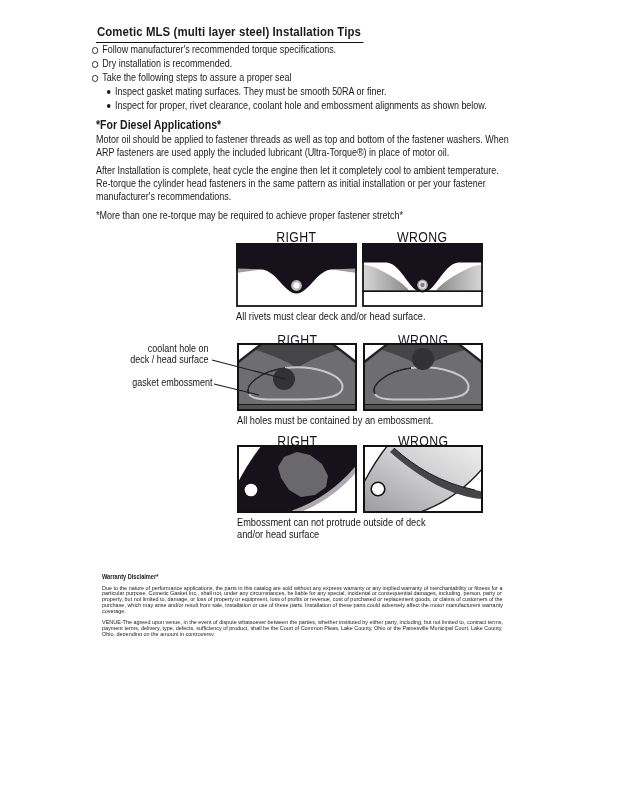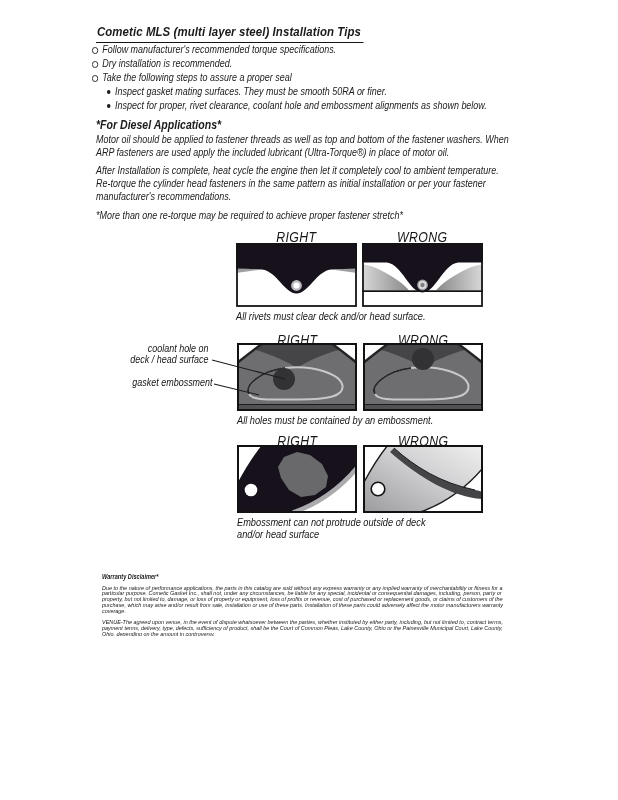--- a/index.html
+++ b/index.html
@@ -1,17 +1,17 @@
 <!DOCTYPE html>
 <html><head>
 <meta charset="utf-8">
 <style>
   html,body{margin:0;padding:0;background:#ffffff;}
   .page{position:relative;width:618px;height:636px;background:#ffffff;overflow:hidden;
-        font-family:"Liberation Sans","DejaVu Sans",sans-serif;color:#1b1b1d;font-style:italic;}
+        font-family:"Liberation Sans","DejaVu Sans",sans-serif;color:#1b1b1d;}
   .abs{position:absolute;}
   .cx{transform:scaleX(0.88);transform-origin:0 0;}
   .title{font-size:13px;font-weight:700;display:inline-block;border-bottom:1.6px solid #141414;
          padding:0 3px 2.5px 1px;white-space:nowrap;letter-spacing:0.1px;}
   .body-txt{font-size:10.2px;line-height:13.2px;}
   .bullets{width:540px;}
   .brow{display:flex;align-items:flex-start;line-height:14px;font-size:10.2px;}
   .brow.sub{padding-left:17px;}
   .ob{flex:none;width:4.6px;height:4.6px;border:1.1px solid #2a2a2c;border-radius:50%;margin:4.2px 5px 0 0;}
   .fb{flex:none;width:4.2px;height:4.2px;background:#19191b;border-radius:50%;margin:4.6px 5px 0 0;}

